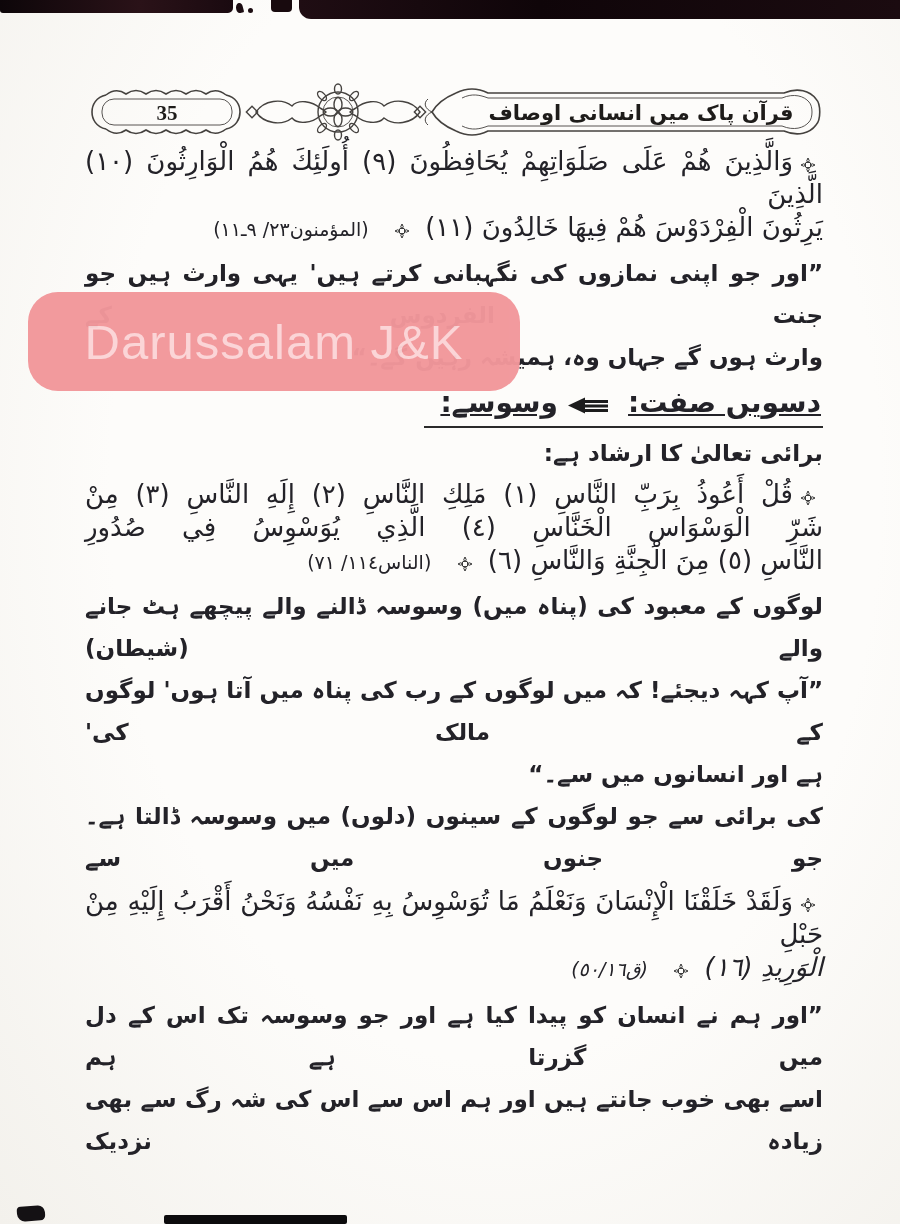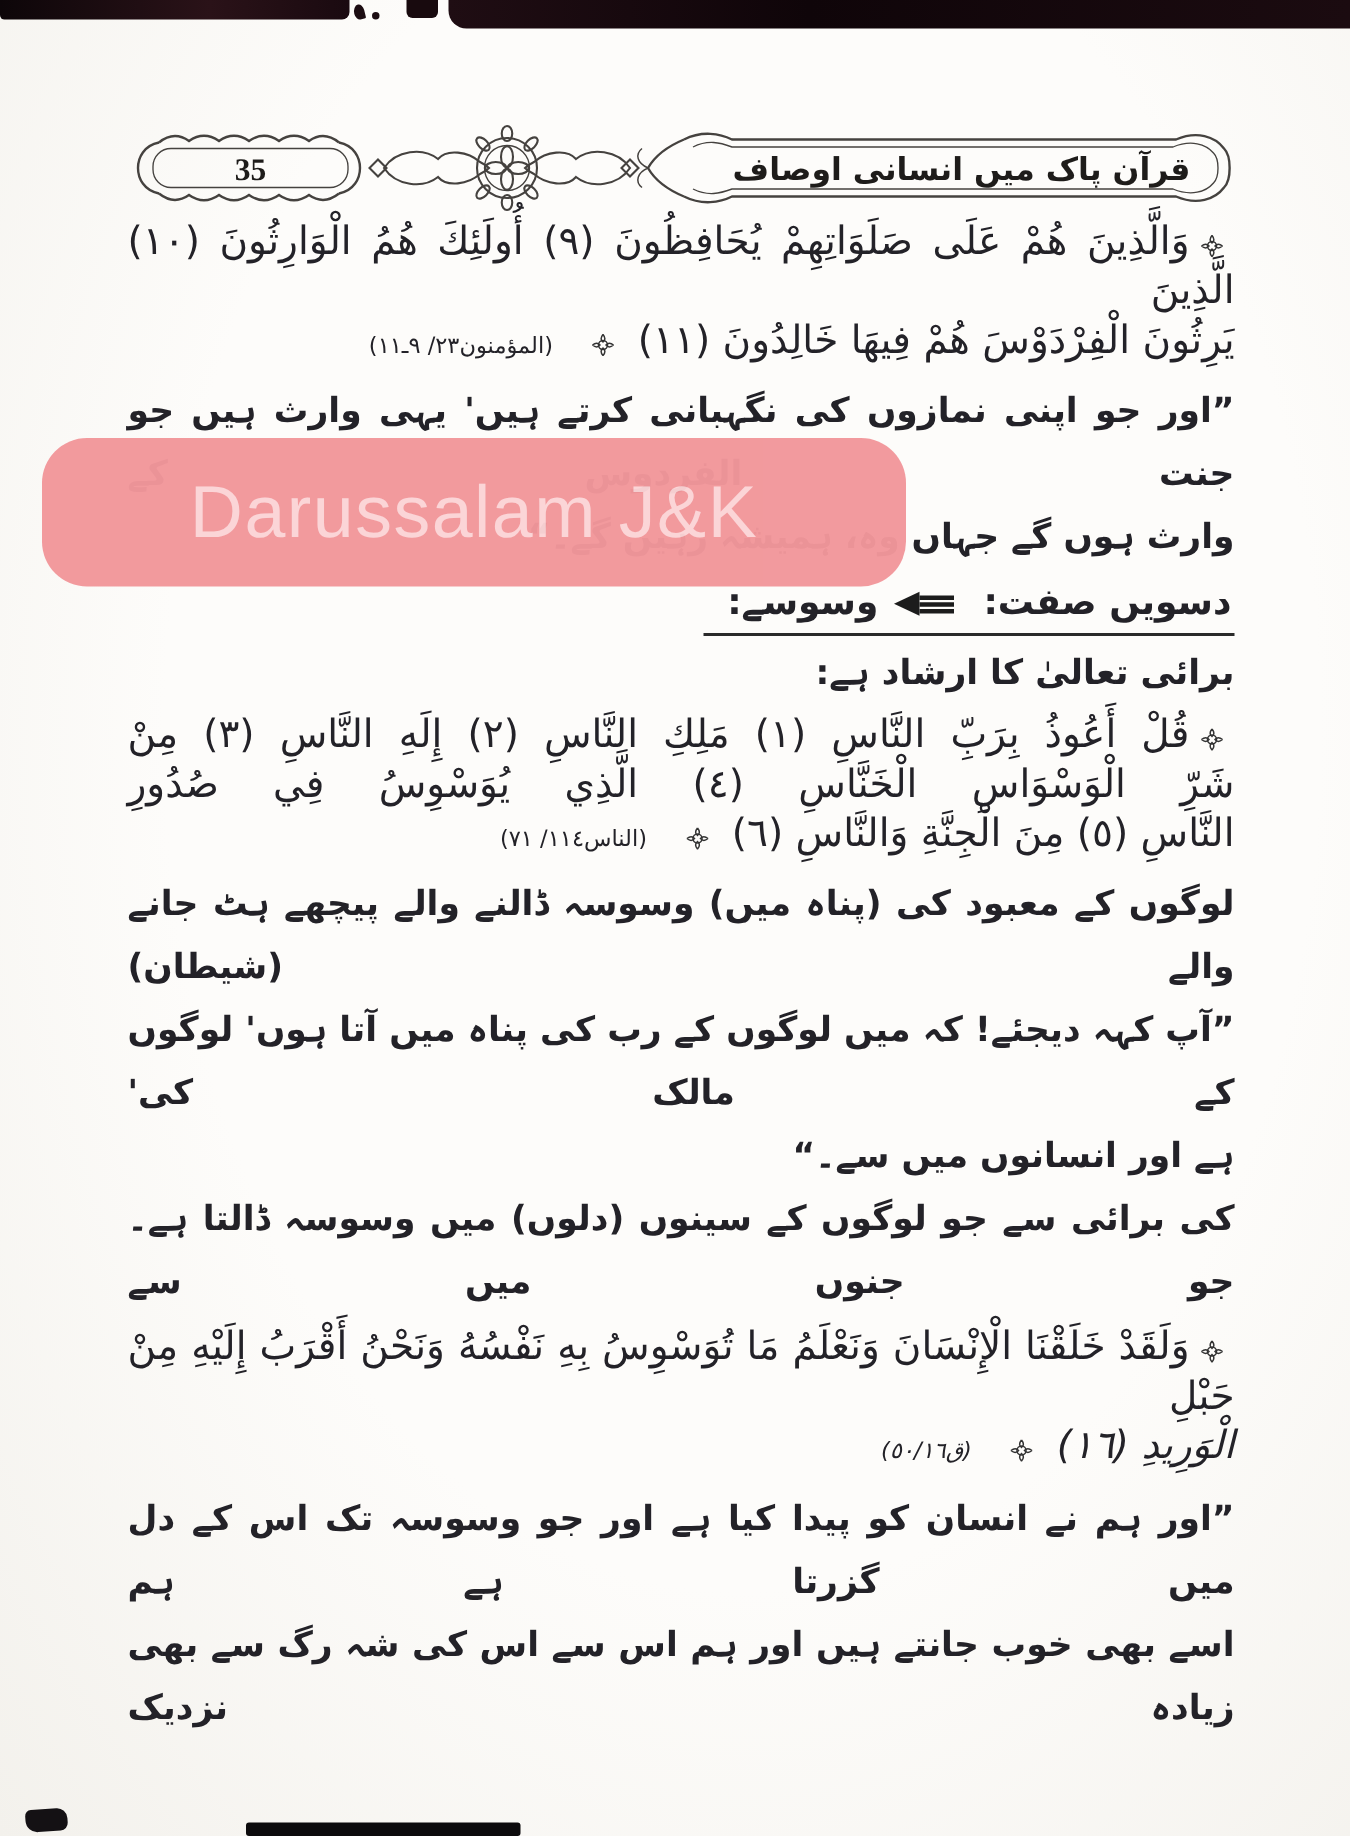--- a/index.html
+++ b/index.html
@@ -9,34 +9,34 @@
   
   .art{position:absolute;z-index:6;}
   .art-top-left{left:0;top:0;width:233px;height:13px;background:linear-gradient(90deg,#0d0609,#2a1218 60%,#1a0a10);border-radius:0 0 5px 3px;}
   .art-top-m1{left:236px;top:3px;width:7px;height:10px;background:#1c0d12;border-radius:60% 50% 10% 50%;transform:rotate(-14deg);}
   .art-top-m2{left:248px;top:8px;width:5px;height:5px;background:#1c0d12;border-radius:50%;}
   .art-top-a{left:271px;top:0;width:21px;height:12px;background:#180a0e;border-radius:0 0 4px 4px;}
   .art-top-b{left:299px;top:0;width:601px;height:19px;background:linear-gradient(90deg,#1f0d13,#0f0509 40%,#1b0b10);border-radius:0 0 0 12px;}
   .art-bot-blob{left:17px;top:1206px;width:28px;height:15px;background:#141114;border-radius:4px 7px 5px 8px;transform:rotate(-4deg);}
   .art-bot-bar{left:164px;top:1215px;width:183px;height:9px;background:#0c0b0d;border-radius:2px;}
   
-  .watermark{position:absolute;z-index:5;left:28px;top:292px;width:576px;height:99px;
+  .watermark{position:absolute;z-index:5;left:28px;top:292px;width:492px;height:99px;
     background:#f2979b;opacity:.97;border-radius:30px;display:flex;align-items:center;justify-content:center;}
   .watermark span{font-family:"Liberation Sans",sans-serif;font-size:49px;letter-spacing:1px;color:#fbd4d6;}
   
   .content{position:absolute;left:85px;right:77px;top:83px;direction:rtl;z-index:2;}
   .hdr-svg{display:block;margin:0 0 4px 0;}
   .ar{font-size:26px;line-height:33px;font-weight:400;text-align:right;}
   .ur{font-size:23px;line-height:42px;font-weight:700;text-align:right;}
   .j{text-align:justify;text-align-last:justify;}
   .l{text-align:right;font-style:italic;}
-  .ref{font-size:15px;font-weight:400;margin:0 10px;}
+  .ref{font-size:19px;font-weight:400;margin:0 10px;}
   .intro{font-size:23px;line-height:38px;font-weight:700;text-align:right;margin:6px 0;}
   .heading-row{text-align:right;margin:3px 0 6px 0;}
-  .heading{display:inline-block;border-bottom:2.5px solid #2a2a2a;padding:0 2px 7px 16px;font-size:24px;font-weight:700;}
+  .heading{display:inline-block;border-bottom:2.5px solid #2a2a2a;padding:0 2px 7px 16px;font-size:28px;font-weight:700;text-decoration:underline;}
   .heading .hlbl{margin-left:8px;}
   .arrow-ic{vertical-align:-2px;margin:0 10px;}
   .vo{vertical-align:-3px;margin:0 7px;}
   .blk{margin-bottom:6px;}
   .q1{margin-bottom:6px;} .t1{margin-bottom:8px;}
   .nas{margin-bottom:6px;} .t2{margin-bottom:6px;}
   .qaf{margin-bottom:8px;} .t3{margin-bottom:2px;}
 </style>
 </head>
 <body>

